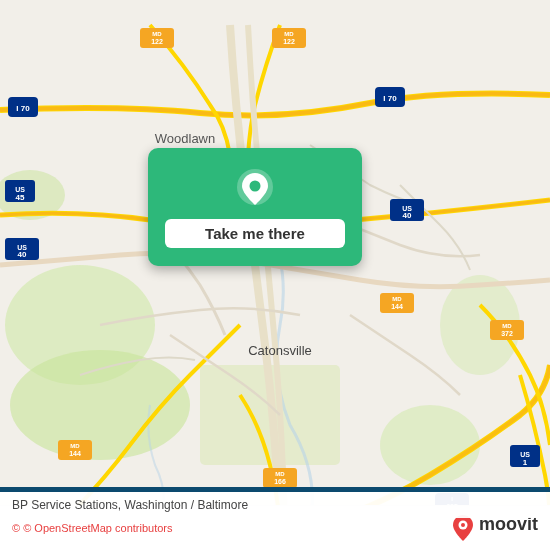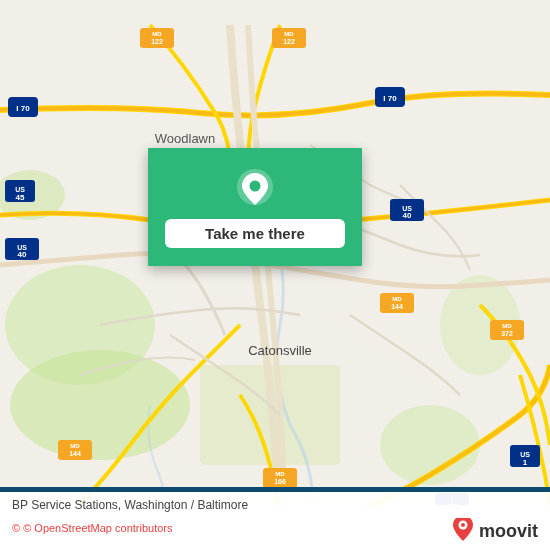--- a/index.html
+++ b/index.html
@@ -37,21 +37,21 @@
     }
 
     
     #card {
       position: absolute;
       top: 148px;
       left: 148px;
       width: 214px;
       height: 118px;
       background-color: #2db87a;
-      border-radius: 0;
+      border-radius: 10px;
       display: flex;
       flex-direction: column;
       align-items: center;
       justify-content: center;
       gap: 8px;
       box-shadow: 0 4px 12px rgba(0,0,0,0.3);
     }
 
     #card-icon {
       width: 44px;
@@ -89,21 +89,21 @@
       font-size: 11px;
       color: #555;
     }
 
     #attribution span {
       color: #e84040;
     }
 
     #moovit-logo {
       display: flex;
-      align-items: flex-end;
+      align-items: flex-start;
       gap: 4px;
     }
 
     #moovit-text {
       font-size: 18px;
       font-weight: 700;
       color: #333;
     }
 
     #moovit-icon {

